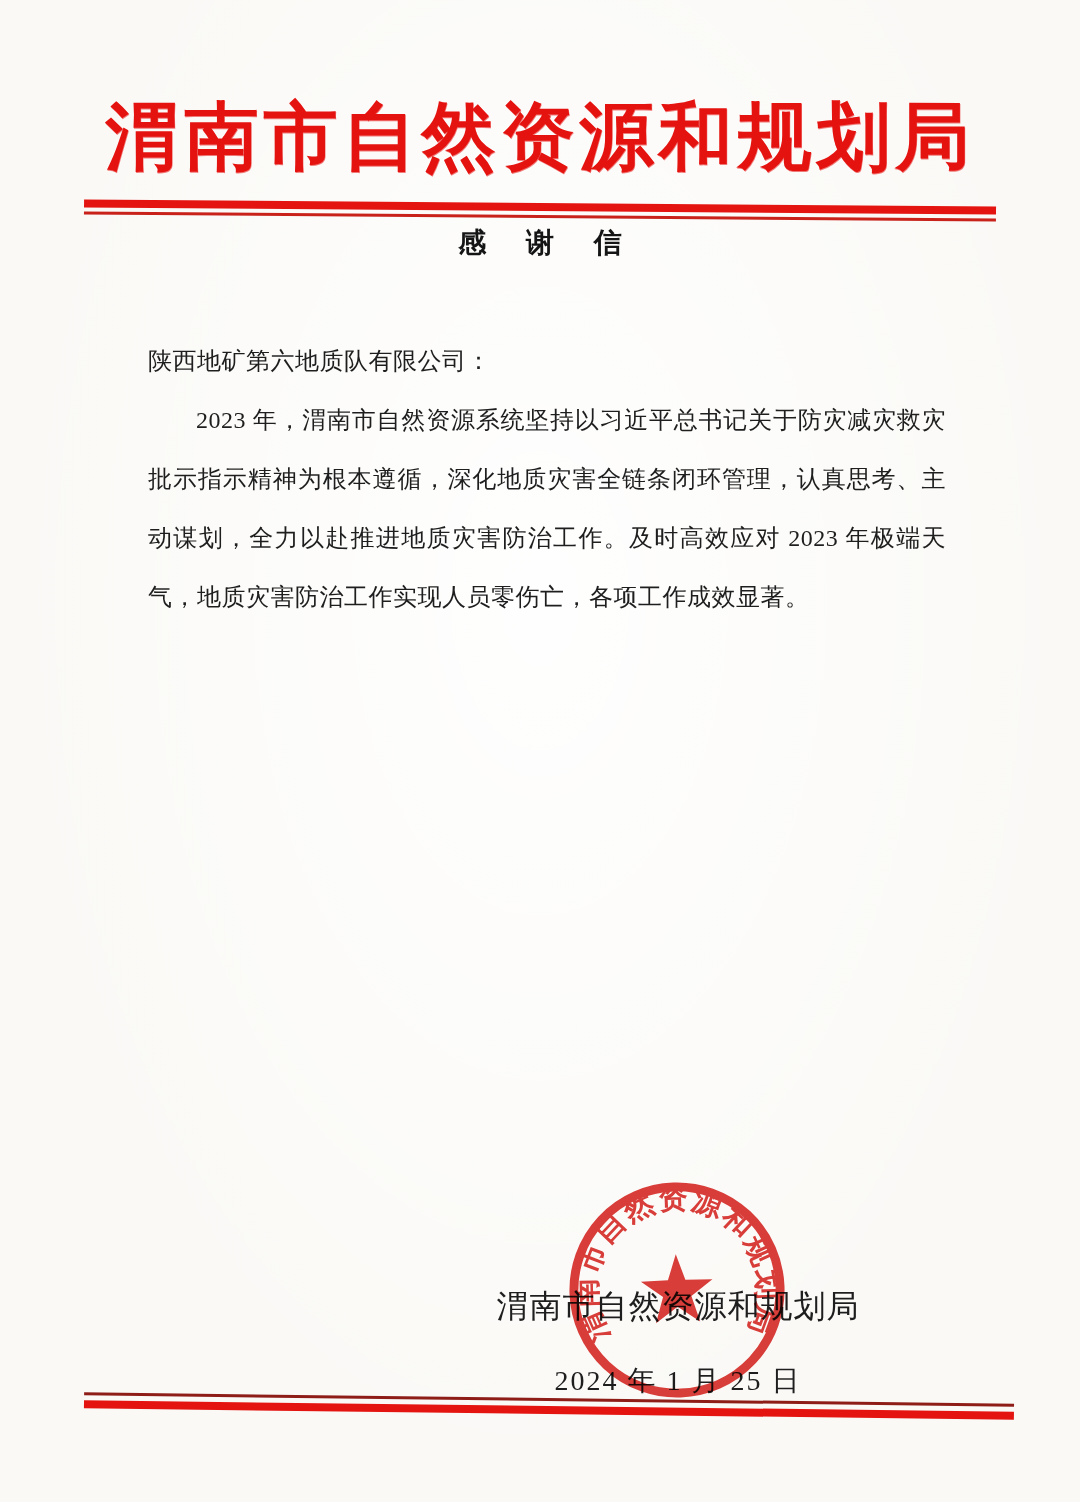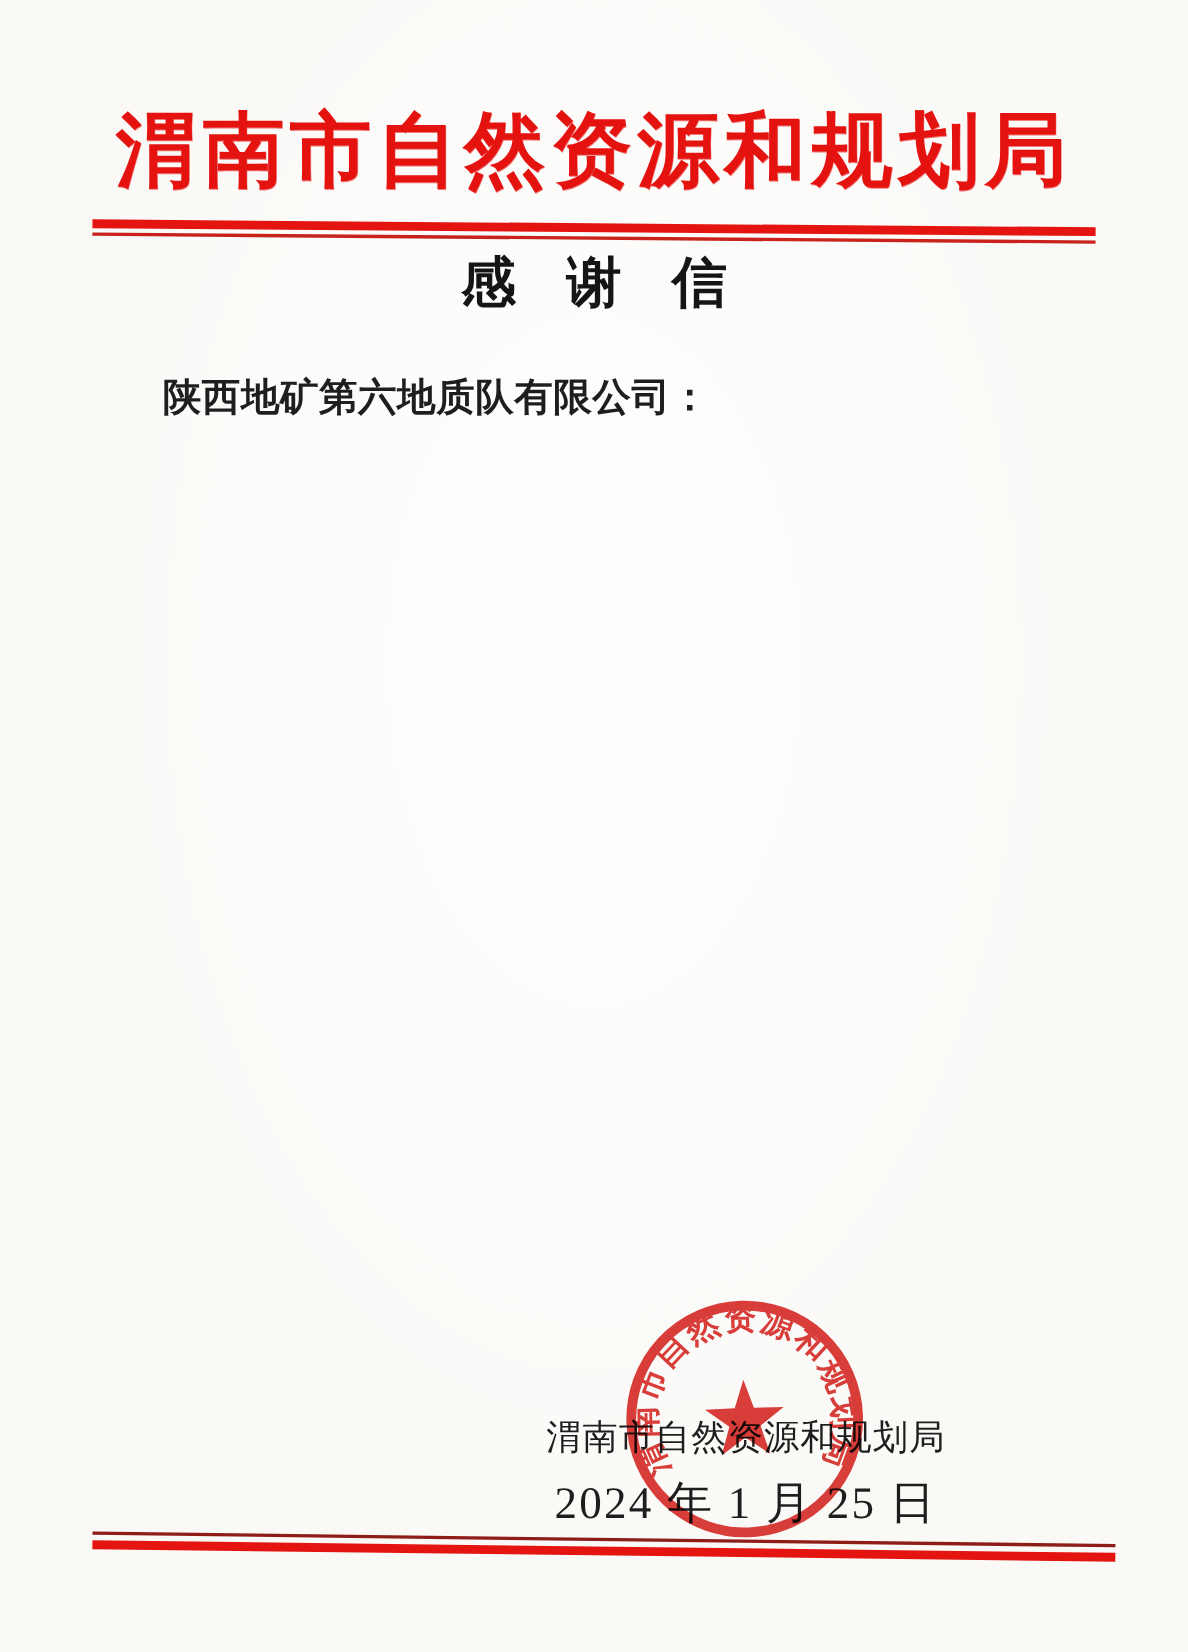--- a/index.html
+++ b/index.html
@@ -46,59 +46,58 @@
 
   
   .doc-title {
     position: absolute;
     top: 224px;
     left: 0;
     width: 100%;
     text-align: center;
     font-family: "Liberation Sans", "DejaVu Sans", sans-serif;
     font-weight: 700;
-    font-size: 50px;
+    font-size: 28px;
     letter-spacing: 16px;
     text-indent: 16px;
     color: #151515;
   }
 
   
   .body-text {
     position: absolute;
     top: 332px;
     left: 148px;
     width: 798px;
-    font-size: 35px;
+    font-size: 24px;
     line-height: 59px;
     text-align: justify;
     letter-spacing: 0.5px;
-    font-weight: bold;
   }
   .body-text p { margin: 0; }
   .body-text .para { text-indent: 2em; }
 
   
   .sign-block {
     position: absolute;
     top: 1284px;
     left: 478px;
     width: 400px;
     text-align: center;
   }
   .sign-name {
     font-size: 32px;
     letter-spacing: 1px;
     line-height: 44px;
   }
   .sign-date {
-    font-size: 41px;
+    font-size: 28px;
     letter-spacing: 2px;
     line-height: 44px;
-    margin-top: 16px;
+    margin-top: 31px;
   }
 
   
   .stamp {
     position: absolute;
     left: 563px;
     top: 1176px;
     width: 228px;
     height: 228px;
     opacity: 0.88;
@@ -126,20 +125,21 @@
 <div class="rule-top">
   <div class="thick"></div>
   <div class="gap"></div>
   <div class="thin"></div>
 </div>
 
 <div class="doc-title">感 谢 信</div>
 
 <div class="body-text">
   <p class="salutation">陕西地矿第六地质队有限公司：</p>
+  <p class="para">2023 年，渭南市自然资源系统坚持以习近平总书记关于防灾减灾救灾批示指示精神为根本遵循，深化地质灾害全链条闭环管理，认真思考、主动谋划，全力以赴推进地质灾害防治工作。及时高效应对 2023 年极端天气，地质灾害防治工作实现人员零伤亡，各项工作成效显著。</p>
 </div>
 
 <div class="sign-block">
   <div class="sign-name">渭南市自然资源和规划局</div>
   <div class="sign-date">2024 年 1 月 25 日</div>
 </div>
 
 <svg class="stamp" viewBox="0 0 230 230" aria-hidden="true">
   <circle cx="115" cy="115" r="104" fill="none" stroke="#d7231f" stroke-width="9"></circle>
   <polygon points="115,79 123.8,104.9 151.1,105.3 129.3,121.6 137.3,147.7 115,132 92.7,147.7 100.7,121.6 78.9,105.3 106.2,104.9" fill="#d7231f"></polygon>

